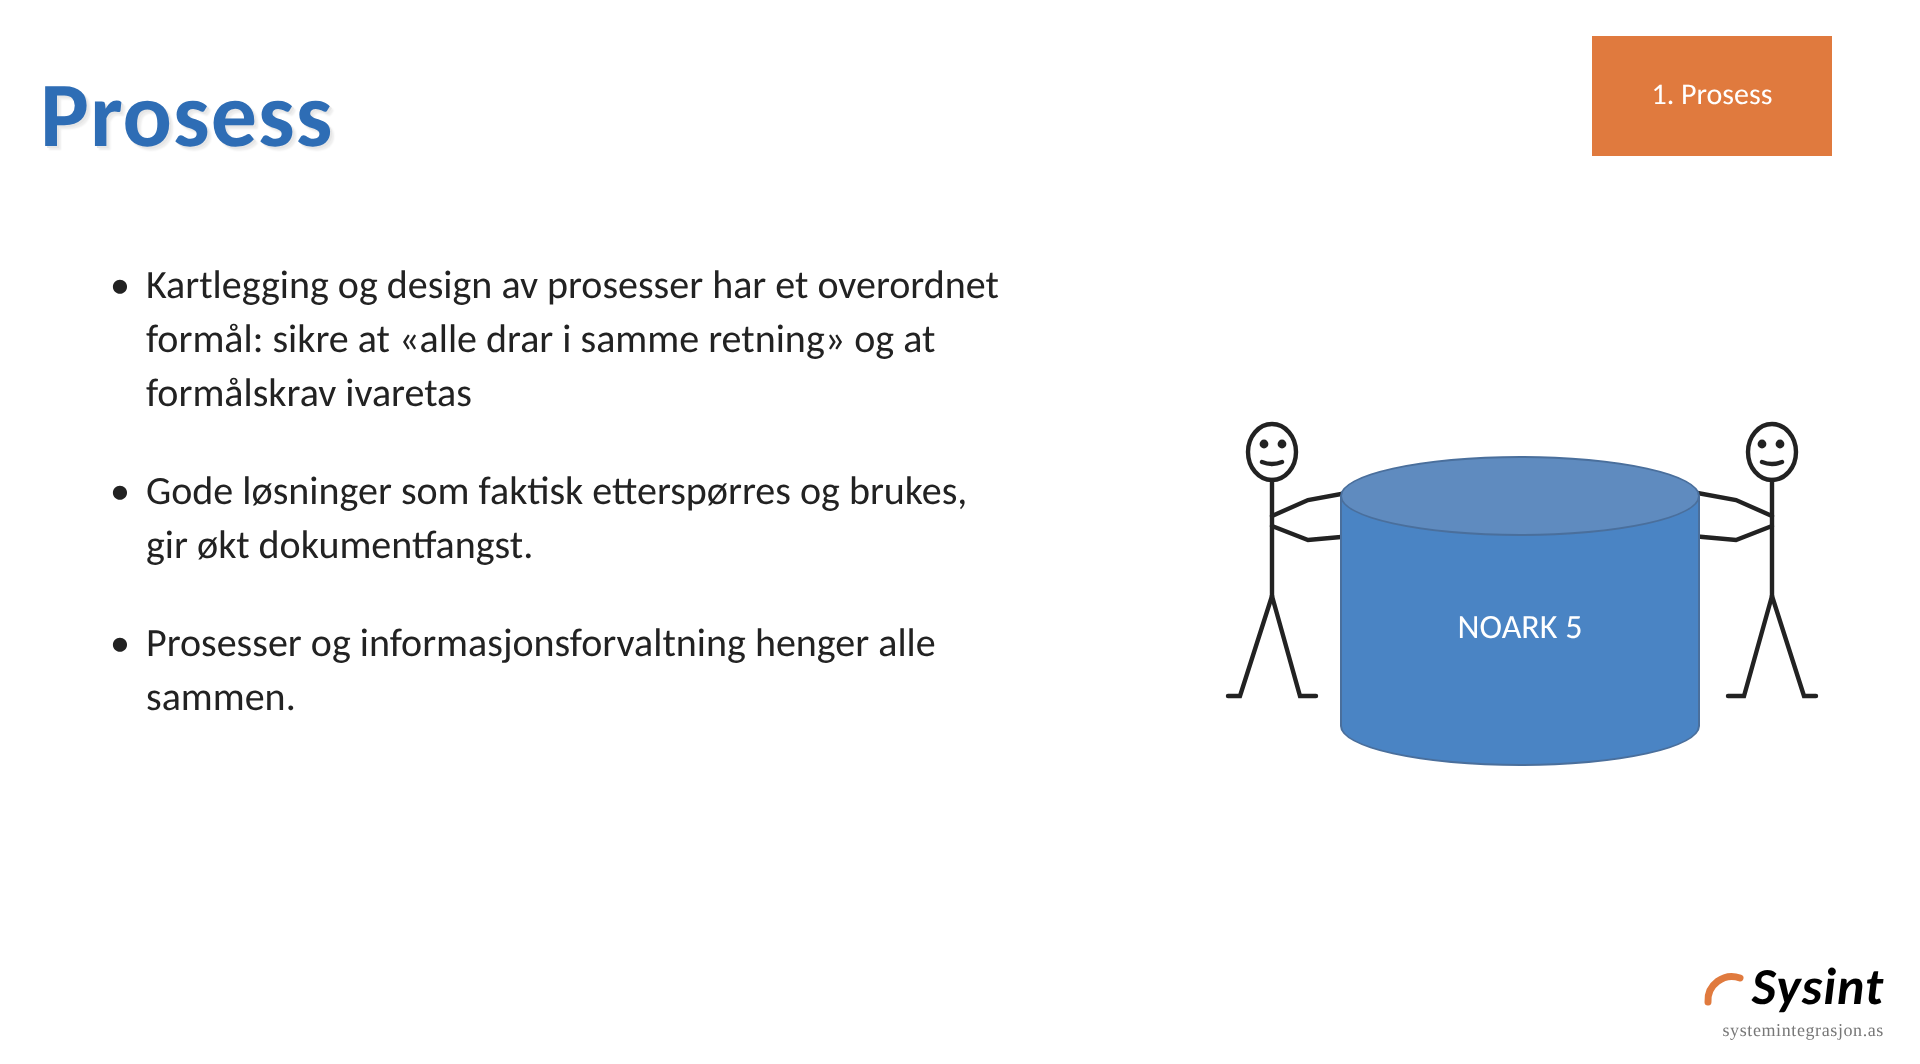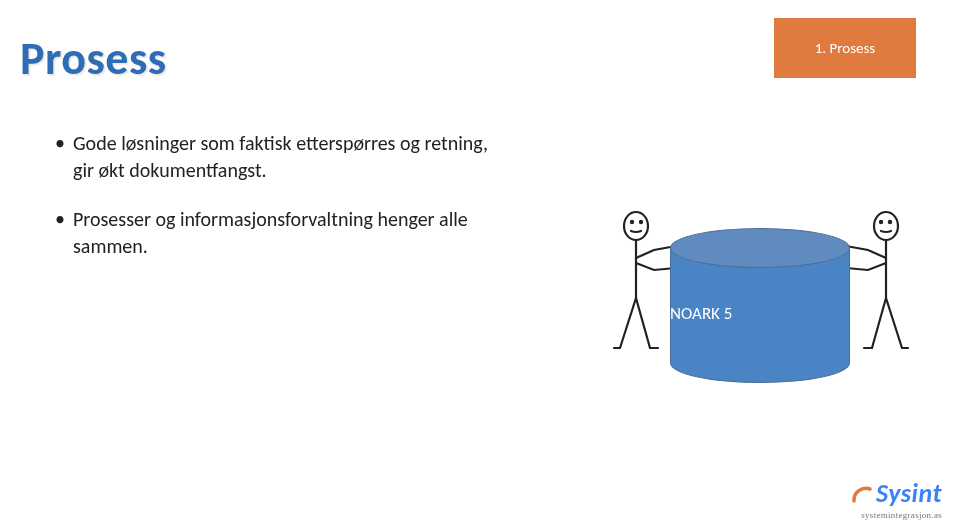--- a/index.html
+++ b/index.html
@@ -6,65 +6,69 @@
   html, body { width: 960px; height: 532px; font-family: Calibri, Arial, sans-serif; background: #fff; color: #333; }
   .slide { position: relative; width: 960px; height: 532px; }
   .title {
     position: absolute; top: 30px; left: 20px;
     font-size: 46px; font-weight: 700; letter-spacing: 0.5px;
     color: #2e6db5;
     text-shadow: 1px 1px 0 #e6e6e6, 2px 2px 1px rgba(0,0,0,0.07);
   }
   .tag {
     position: absolute; top: 18px; right: 44px;
-    width: 142px; height: 60px;
+    width: 120px; height: 60px;
     background: #e07a3e;
     display: flex; align-items: center; justify-content: center;
     color: #fff; font-size: 15px;
   }
   .body {
     position: absolute; top: 130px; left: 55px; width: 450px;
     font-size: 20px; line-height: 1.35; color: #222;
   }
   .body .bullet { display: flex; margin-bottom: 22px; }
   .body .bullet .dot { width: 18px; flex-shrink: 0; }
   .body .bullet .dot::before { content: "•"; font-size: 20px; line-height: 1.35; color: #222; }
   .body .bullet .txt { flex: 1; }
   
   .diagram { position: absolute; top: 200px; left: 580px; width: 360px; height: 220px; }
   .cyl-wrap { position: absolute; left: 90px; top: 28px; width: 180px; height: 155px; }
   .cyl-top { position: absolute; top: 0; left: 0; width: 180px; height: 40px; background: #5f8bbf; border: 1px solid #4a6f9c; border-radius: 50% / 50%; z-index: 3; }
   .cyl-body { position: absolute; top: 20px; left: 0; width: 180px; height: 115px; background: #4a84c4; border-left: 1px solid #4a6f9c; border-right: 1px solid #4a6f9c; z-index: 2; }
   .cyl-bot { position: absolute; top: 115px; left: 0; width: 180px; height: 40px; background: #4a84c4; border: 1px solid #4a6f9c; border-radius: 50% / 50%; z-index: 1; }
-  .cyl-label { position: absolute; top: 75px; left: 0; width: 180px; text-align: left; color: #fff; font-size: 17px; z-index: 4; }
+  .cyl-label { position: absolute; top: 75px; left: 0; width: 180px; text-align: center; color: #fff; font-size: 17px; z-index: 4; }
   .figure { position: absolute; top: 8px; width: 60px; height: 170px; }
   .figure.left { left: 34px; }
   .figure.right { left: 268px; }
   .figure svg { width: 60px; height: 170px; overflow: visible; }
   
   .logo { position: absolute; right: 18px; bottom: 12px; text-align: right; }
-  .logo .brand { font-size: 26px; font-weight: 700; font-style: italic; color: #3b82f6; letter-spacing: 0.5px; }
+  .logo .brand { font-size: 26px; font-weight: 700; font-style: italic; color: #000000; letter-spacing: 0.5px; }
   .logo .sub { font-size: 9px; color: #777; margin-top: -2px; letter-spacing: 0.3px; font-family: Liberation Serif, serif; }
   .logo .arc { display: inline-block; vertical-align: middle; margin-right: 3px; }
 </style>
 </head>
 <body>
 
 <div class="slide">
 
   <div class="title">Prosess</div>
 
   <div class="tag">
     <span>1. Prosess</span>
   </div>
 
   <div class="body">
     <div class="bullet">
       <div class="dot"></div>
-      <div class="txt">Gode løsninger som faktisk etterspørres og retning, gir økt dokumentfangst.</div>
+      <div class="txt">Kartlegging og design av prosesser har et overordnet formål: sikre at «alle drar i samme retning» og at formålskrav ivaretas</div>
+    </div>
+    <div class="bullet">
+      <div class="dot"></div>
+      <div class="txt">Gode løsninger som faktisk etterspørres og brukes, gir økt dokumentfangst.</div>
     </div>
     <div class="bullet">
       <div class="dot"></div>
       <div class="txt">Prosesser og informasjonsforvaltning henger alle sammen.</div>
     </div>
   </div>
 
   <div class="diagram">
 
     <div class="figure left">

